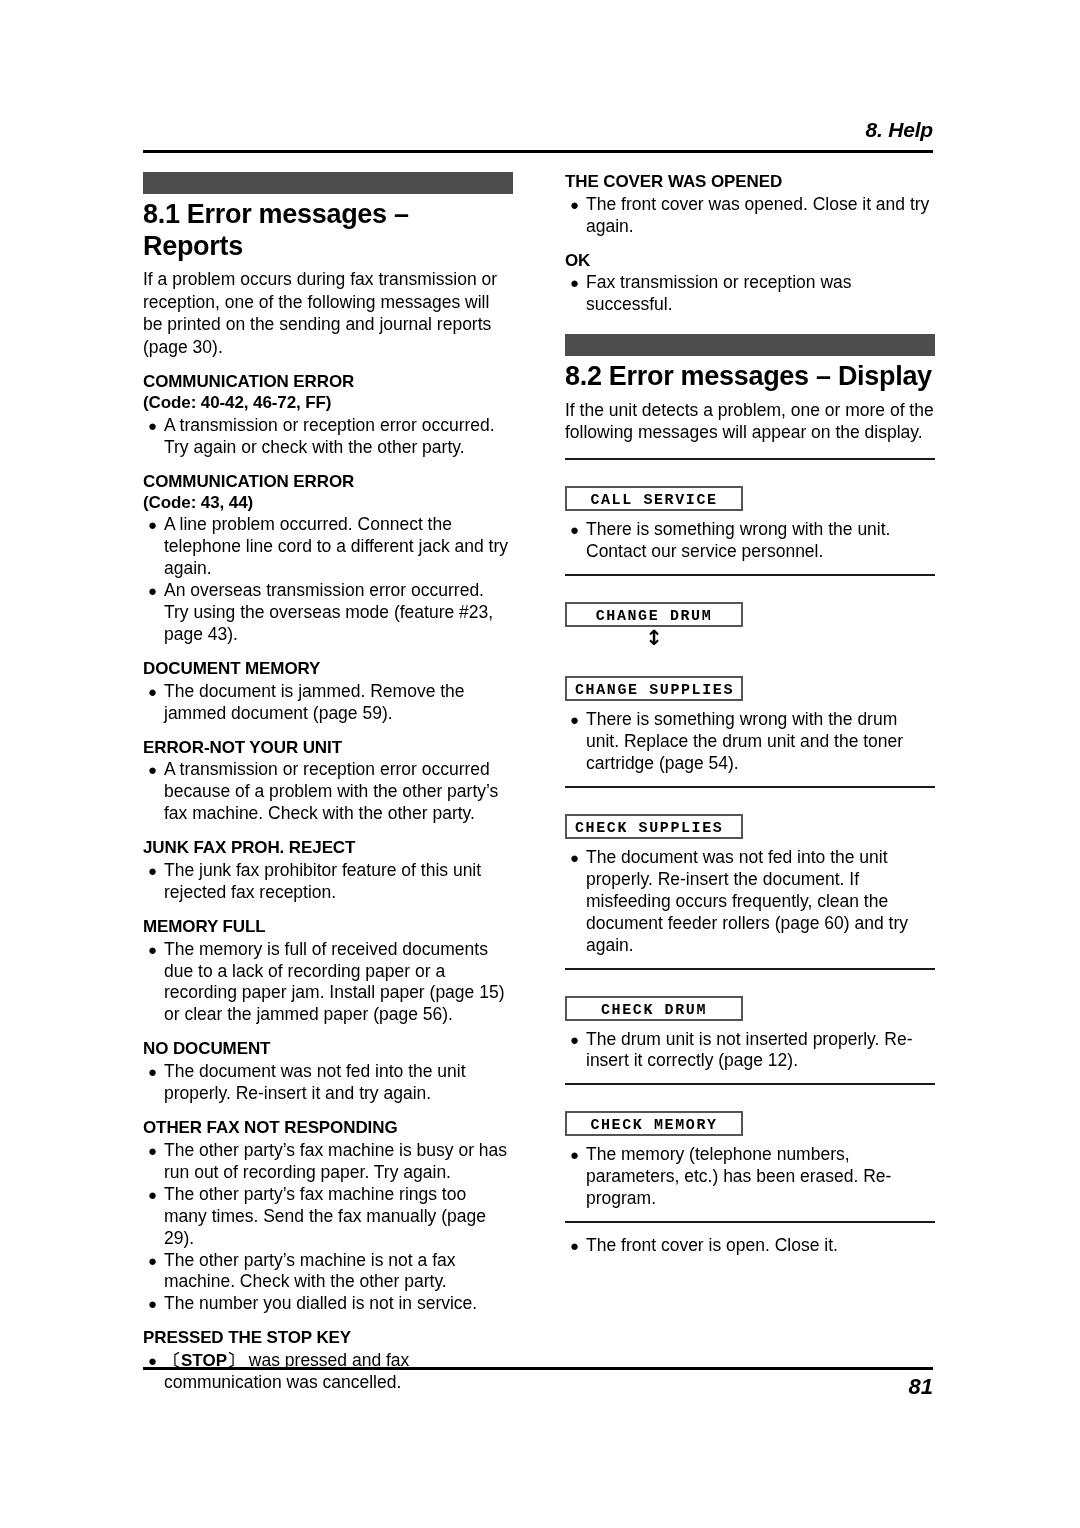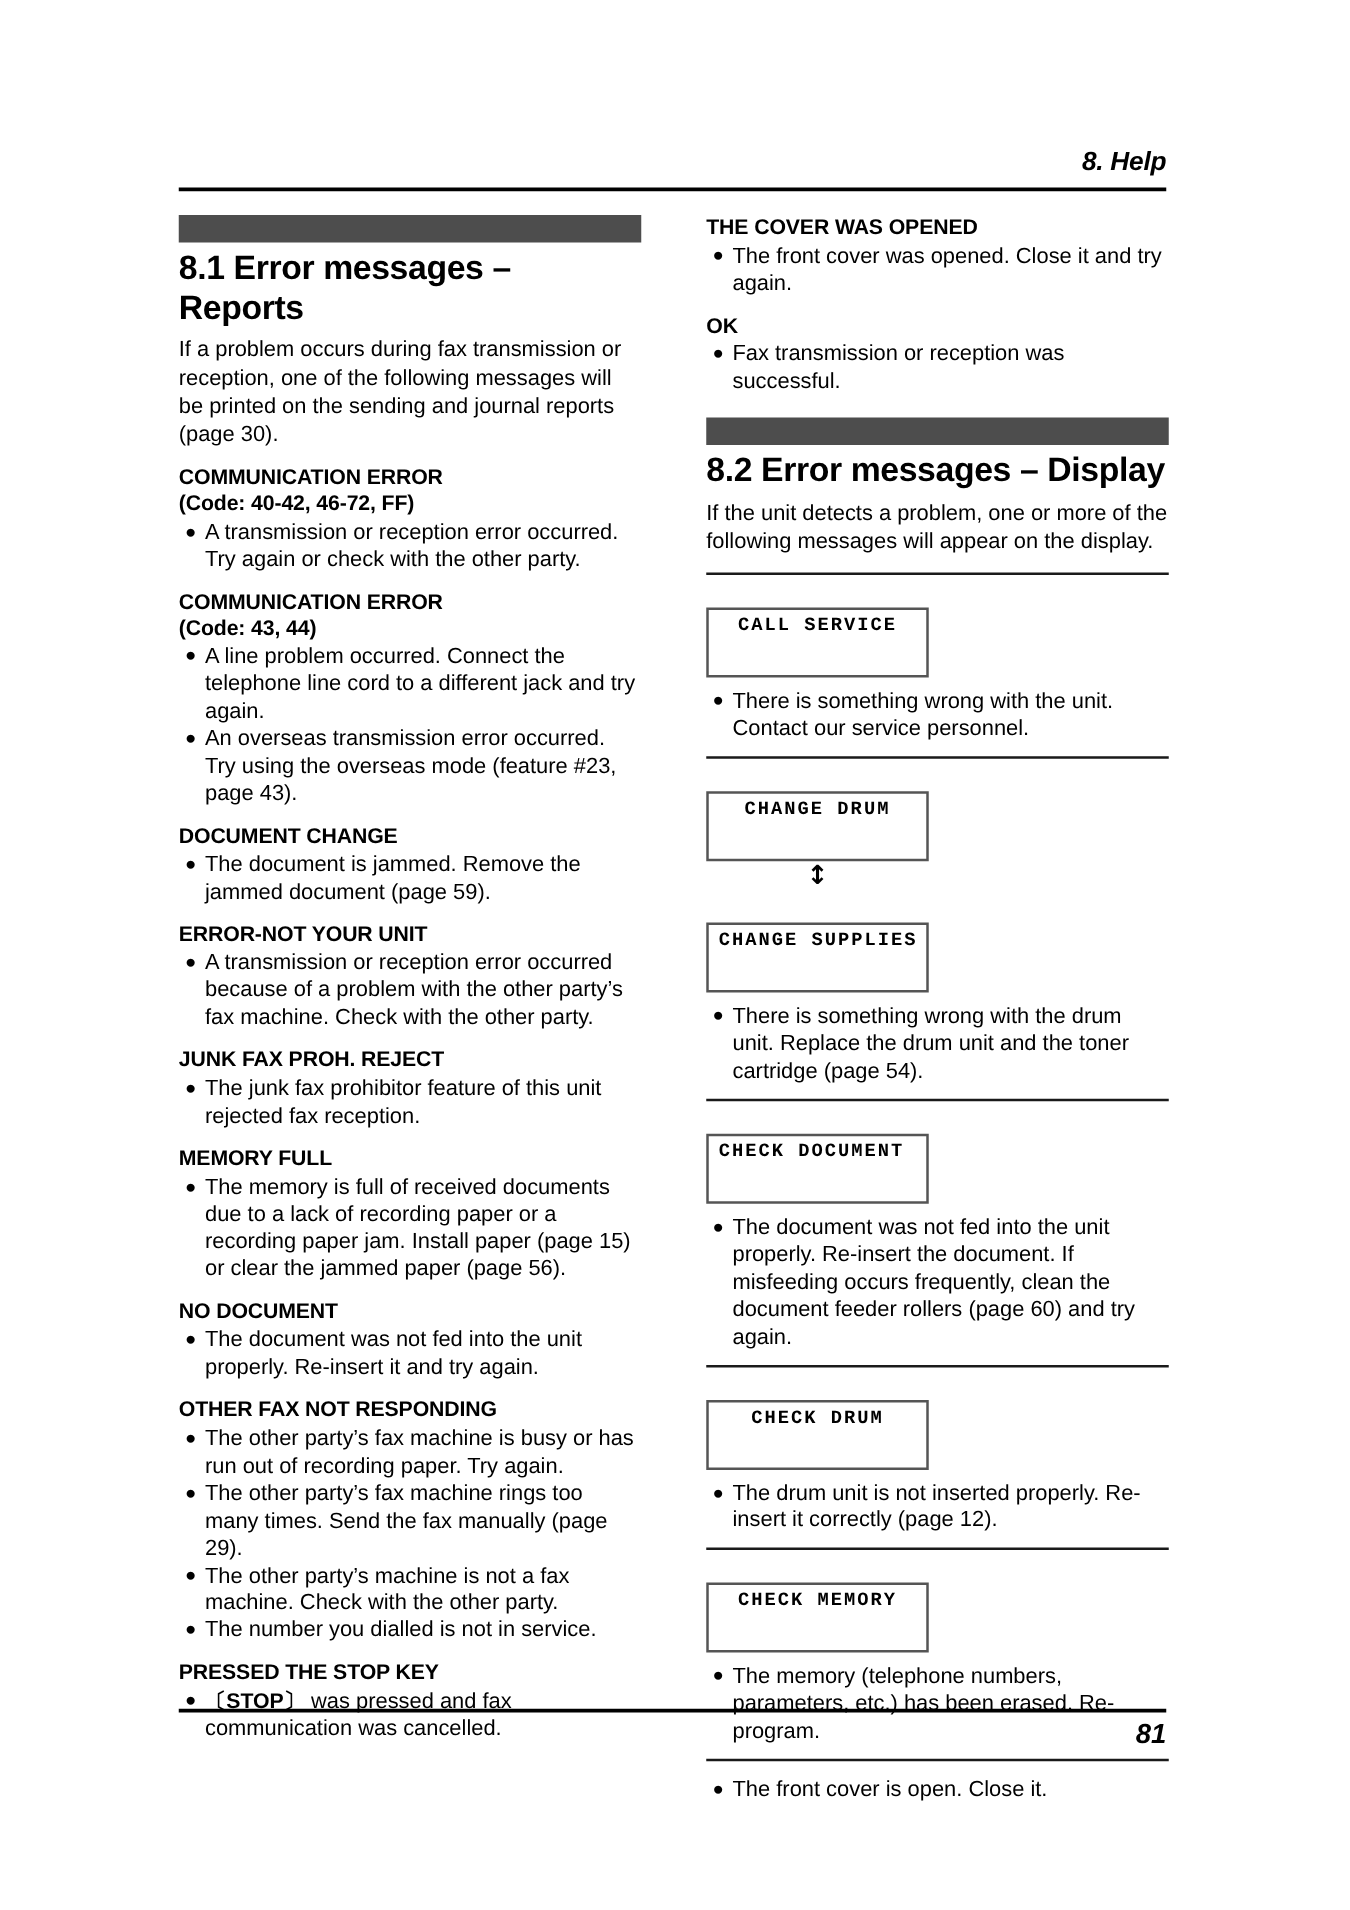--- a/index.html
+++ b/index.html
@@ -110,21 +110,21 @@
   
   .dmsg { margin: 0; }
   .hr-thin {
     width: 370px;
     height: 2px;
     background: #1a1a1a;
     margin: 11px 0 12px 0;
   }
   .lcd {
     width: 178px;
-    height: 56px;
+    height: 25px;
     border: 2px solid #555555;
     box-sizing: border-box;
     position: relative;
     background: #fff;
     margin-top: 26px;
   }
   .lcd span {
     position: absolute;
     left: 0; right: 0;
     top: 4px;
@@ -199,21 +199,21 @@
         </div>
         <div class="msg">
           <div class="msg-title">COMMUNICATION ERROR</div>
           <div class="msg-code">(Code: 43, 44)</div>
           <ul class="bullets">
             <li><span class="bl">●</span><span>A line problem occurred. Connect the telephone line cord to a different jack and try again.</span></li>
             <li><span class="bl">●</span><span>An overseas transmission error occurred. Try using the overseas mode (feature #23, page 43).</span></li>
           </ul>
         </div>
         <div class="msg">
-          <div class="msg-title">DOCUMENT CHANGE</div>
+          <div class="msg-title">DOCUMENT MEMORY</div>
           <ul class="bullets">
             <li><span class="bl">●</span><span>The document is jammed. Remove the jammed document (page 59).</span></li>
           </ul>
         </div>
         <div class="msg">
           <div class="msg-title">ERROR-NOT YOUR UNIT</div>
           <ul class="bullets">
             <li><span class="bl">●</span><span>A transmission or reception error occurred because of a problem with the other party’s fax machine. Check with the other party.</span></li>
           </ul>
         </div>
@@ -297,21 +297,21 @@
           </div>
           <div class="dtext">
             <ul class="bullets">
               <li><span class="bl">●</span><span>There is something wrong with the drum unit. Replace the drum unit and the toner cartridge (page 54).</span></li>
             </ul>
           </div>
         </div>
         <div class="hr-thin"></div>
         <div class="dmsg">
           <div class="lcd lcd-left">
-            <span>CHECK DOCUMENT</span>
+            <span>CHECK SUPPLIES</span>
           </div>
           <div class="dtext">
             <ul class="bullets">
               <li><span class="bl">●</span><span>The document was not fed into the unit properly. Re-insert the document. If misfeeding occurs frequently, clean the document feeder rollers (page 60) and try again.</span></li>
             </ul>
           </div>
         </div>
         <div class="hr-thin"></div>
         <div class="dmsg">
           <div class="lcd">

